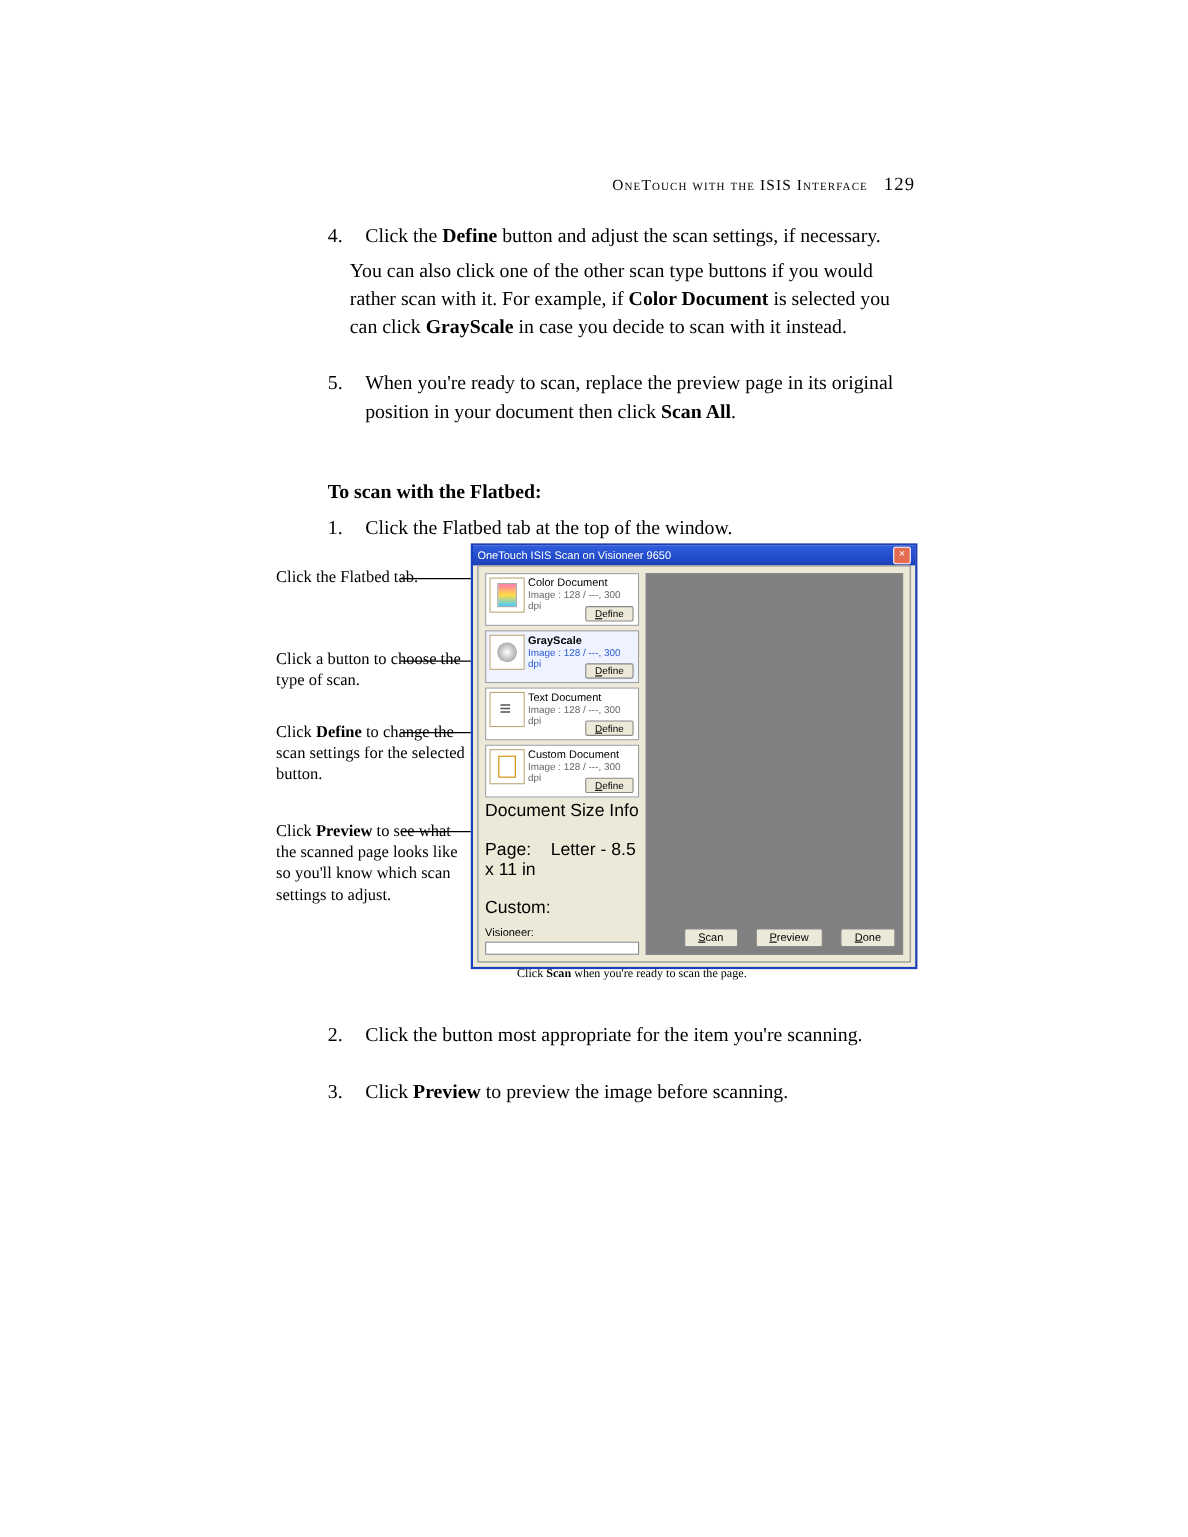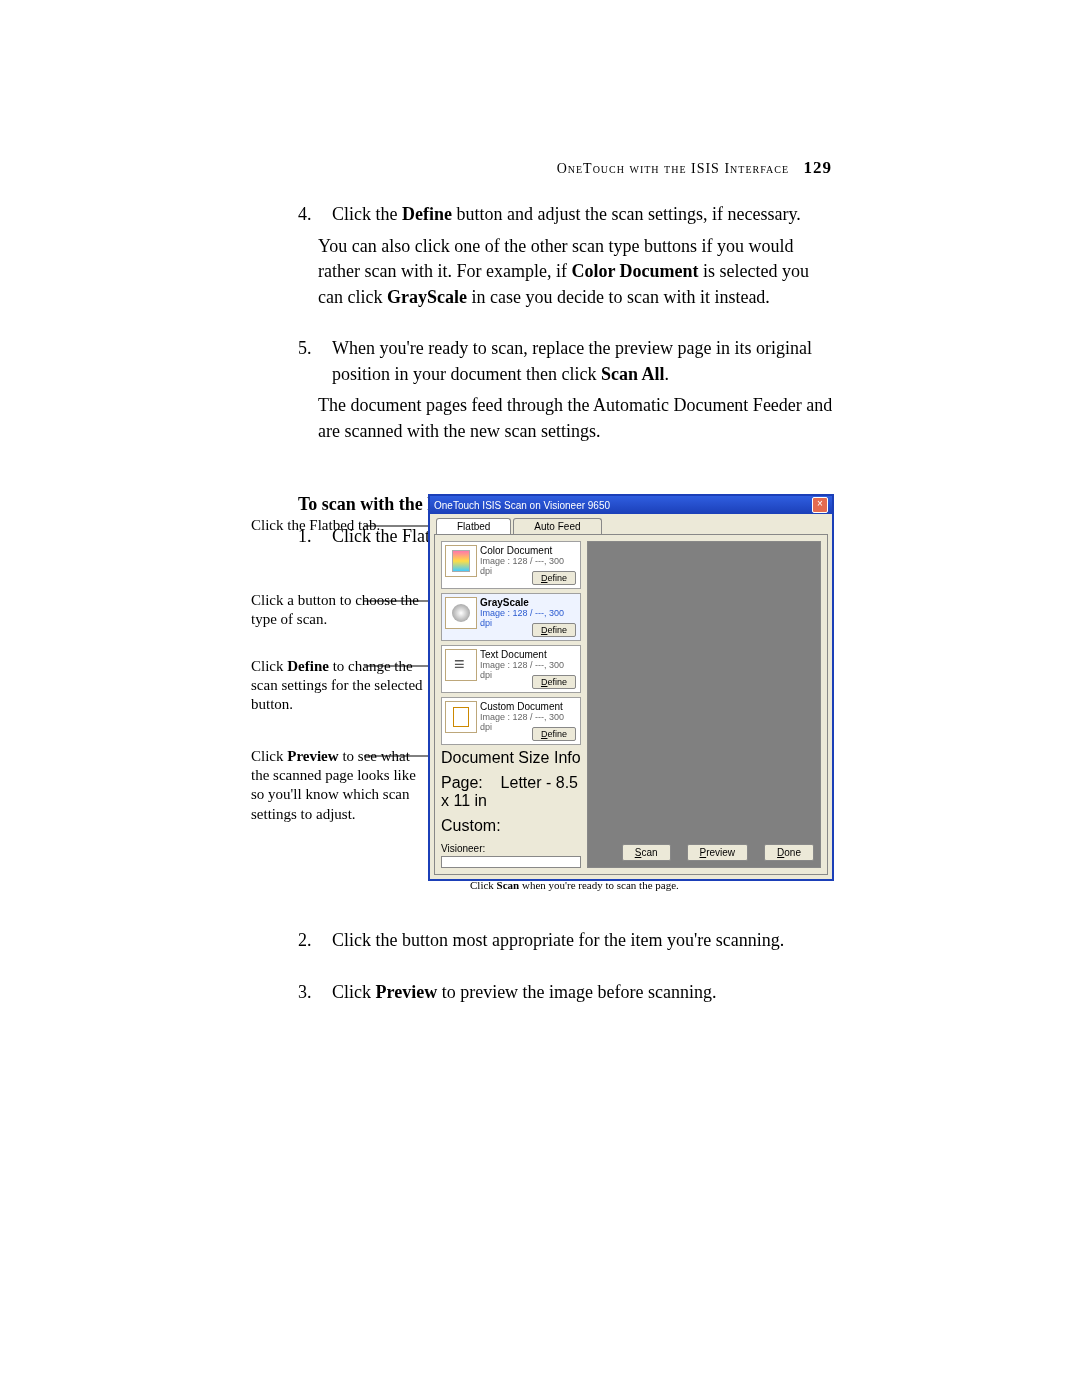--- a/index.html
+++ b/index.html
@@ -1,18 +1,18 @@
 <!DOCTYPE html>
 <html><head>
 <meta charset="utf-8">
 <style>
 body{margin:0;background:#fff;font-family:Georgia,'Times New Roman',serif;color:#000}
 .page{width:1080px;height:1397px;position:relative;background:#fff}
 .hdr{position:absolute;top:158px;right:248px;font-size:14px;letter-spacing:1px}
-.hdr .pn{font-weight:700;font-size:17px;margin-left:10px}
+.hdr .pn{font-weight:400;font-size:17px;margin-left:10px}
 .hdr .sc{font-variant:small-caps}
 .body{position:absolute;left:298px;top:202px;width:535px;font-size:18px;line-height:1.42}
 .li{display:flex;margin-bottom:6px}
 .li .num{width:34px;flex-shrink:0}
 .li .txt{flex:1}
 .para{margin-left:20px;margin-bottom:6px}
 .spacer{height:20px}
 .subhead{font-weight:700;margin-top:22px;margin-bottom:6px}
 b{font-weight:700}
 
@@ -33,21 +33,21 @@
 .scanopt.sel{background:#eef3ff}
 .scanopt .ic{width:30px;height:30px;border:1px solid #bda77a;background:#fff;display:inline-block;vertical-align:top;margin-right:3px;position:relative}
 .scanopt .meta{display:inline-block;vertical-align:top;width:92px}
 .scanopt .ttl{font-size:10px}
 .scanopt .ttl.bold{font-weight:700}
 .scanopt .det{font-size:9px;color:#666}
 .scanopt .det.blue{color:#2a5ad0}
 .defbtn{position:absolute;right:4px;bottom:3px;font-size:9px;padding:1px 8px;background:#ece9d8;border:1px solid #888;border-radius:2px}
 .defbtn u{text-decoration:underline}
 .dsi{font-size:16px;margin-top:2px}
-.dsi .row{margin-top:7px}
+.dsi .row{margin-top:17px}
 .progress{margin-top:8px;font-size:10px}
 .progressbar{border:1px solid #888;height:10px;background:#fff;margin-top:2px}
 .preview{flex:1;border:1px solid #888;background:#808080;min-height:270px;position:relative}
 .btnrow{display:flex;gap:16px;justify-content:flex-end;margin-top:8px}
 .dbtn{font-size:10px;padding:2px 12px;background:#ece9d8;border:1px solid #888;border-radius:2px}
 .dbtn u{text-decoration:underline}
 
 .lines{position:absolute;left:0;top:0;width:582px;height:410px;pointer-events:none}
 
 .ic.color::after{content:"";position:absolute;left:6px;top:4px;width:16px;height:20px;background:linear-gradient(#f7a,#fd4,#4cf);border:1px solid #aaa}
@@ -70,21 +70,20 @@
         <div class="li">
           <div class="num">4.</div>
           <div class="txt">Click the <b>Define</b> button and adjust the scan settings, if necessary.</div>
         </div>
         <div class="para">You can also click one of the other scan type buttons if you would rather scan with it. For example, if <b>Color Document</b> is selected you can click <b>GrayScale</b> in case you decide to scan with it instead.</div>
         <div class="spacer"></div>
         <div class="li">
           <div class="num">5.</div>
           <div class="txt">When you're ready to scan, replace the preview page in its original position in your document then click <b>Scan All</b>.</div>
         </div>
-        <div class="para">The document pages feed through the Automatic Document Feeder and are scanned with the new scan settings.</div>
         <div class="spacer"></div>
       </div>
   <div class="subhead">To scan with the Flatbed:</div>
   <div id="steps-mid">
         <div class="li">
           <div class="num">1.</div>
           <div class="txt">Click the Flatbed tab at the top of the window.</div>
         </div>
         <div class="spacer"></div>
       </div>
@@ -110,24 +109,20 @@
     <div class="co" style="top:163px" id="co-define">Click <b>Define</b> to change the scan settings for the selected button.</div>
     <div class="co" style="top:253px" id="co-preview">Click <b>Preview</b> to see what the scanned page looks like so you'll know which scan settings to adjust.</div>
   </div>
 
   <div class="caption-scan" id="cap-scan">Click <b>Scan</b> when you're ready to scan the page.</div>
 
   <div class="dialog">
     <div class="titlebar">
       <span>OneTouch ISIS Scan on Visioneer 9650</span>
       <span class="closebtn">×</span>
-    </div>
-    <div class="tabrow">
-      <div class="tab active">Flatbed</div>
-      <div class="tab">Auto Feed</div>
     </div>
     <div class="tabpanel">
       <div class="leftcol">
         <div id="opts">
               <div class="scanopt"><span class="ic color"></span><span class="meta"><div class="ttl">Color Document</div><div class="det">Image : 128 / ---, 300 dpi</div></span><button class="defbtn"><u>D</u>efine</button></div>
               <div class="scanopt sel"><span class="ic gray"></span><span class="meta"><div class="ttl bold">GrayScale</div><div class="det blue">Image : 128 / ---, 300 dpi</div></span><button class="defbtn"><u>D</u>efine</button></div>
               <div class="scanopt"><span class="ic text"></span><span class="meta"><div class="ttl">Text Document</div><div class="det">Image : 128 / ---, 300 dpi</div></span><button class="defbtn"><u>D</u>efine</button></div>
               <div class="scanopt"><span class="ic custom"></span><span class="meta"><div class="ttl">Custom Document</div><div class="det">Image : 128 / ---, 300 dpi</div></span><button class="defbtn"><u>D</u>efine</button></div>
             </div>
         <div class="dsi">

